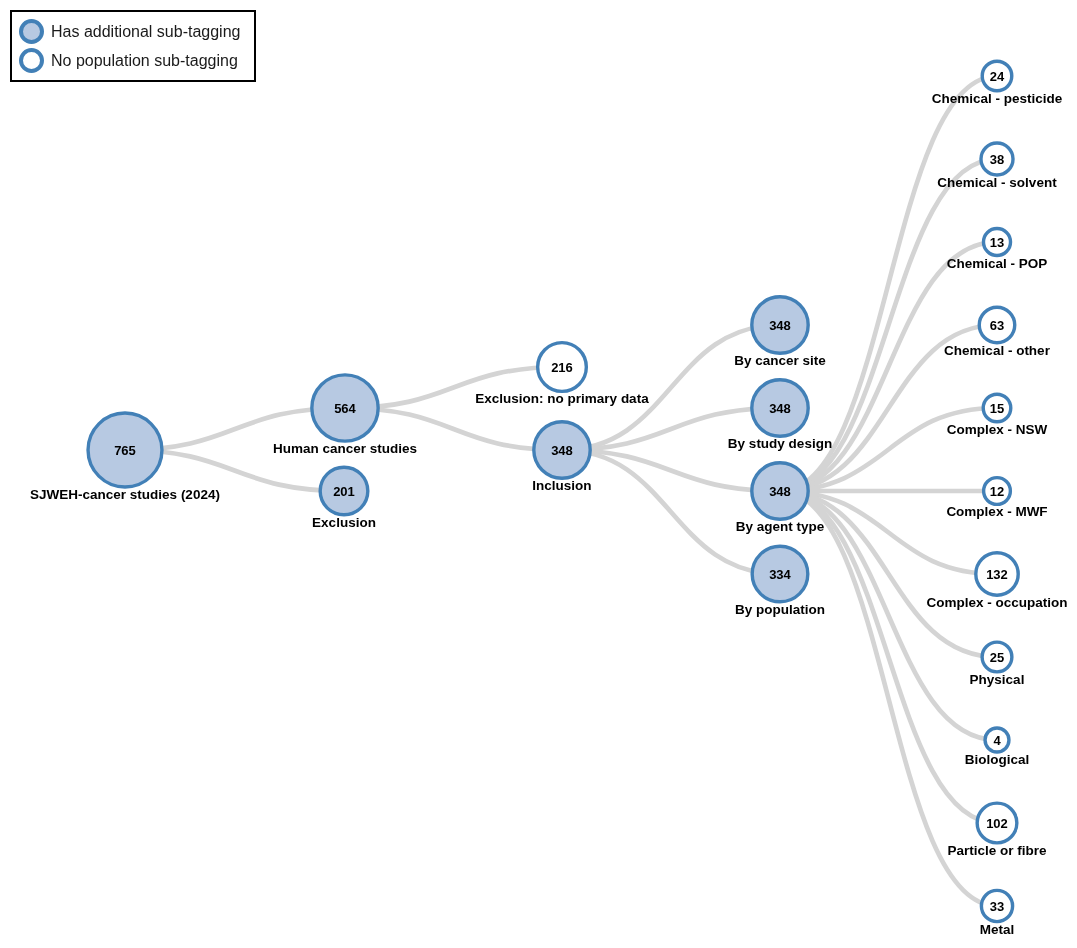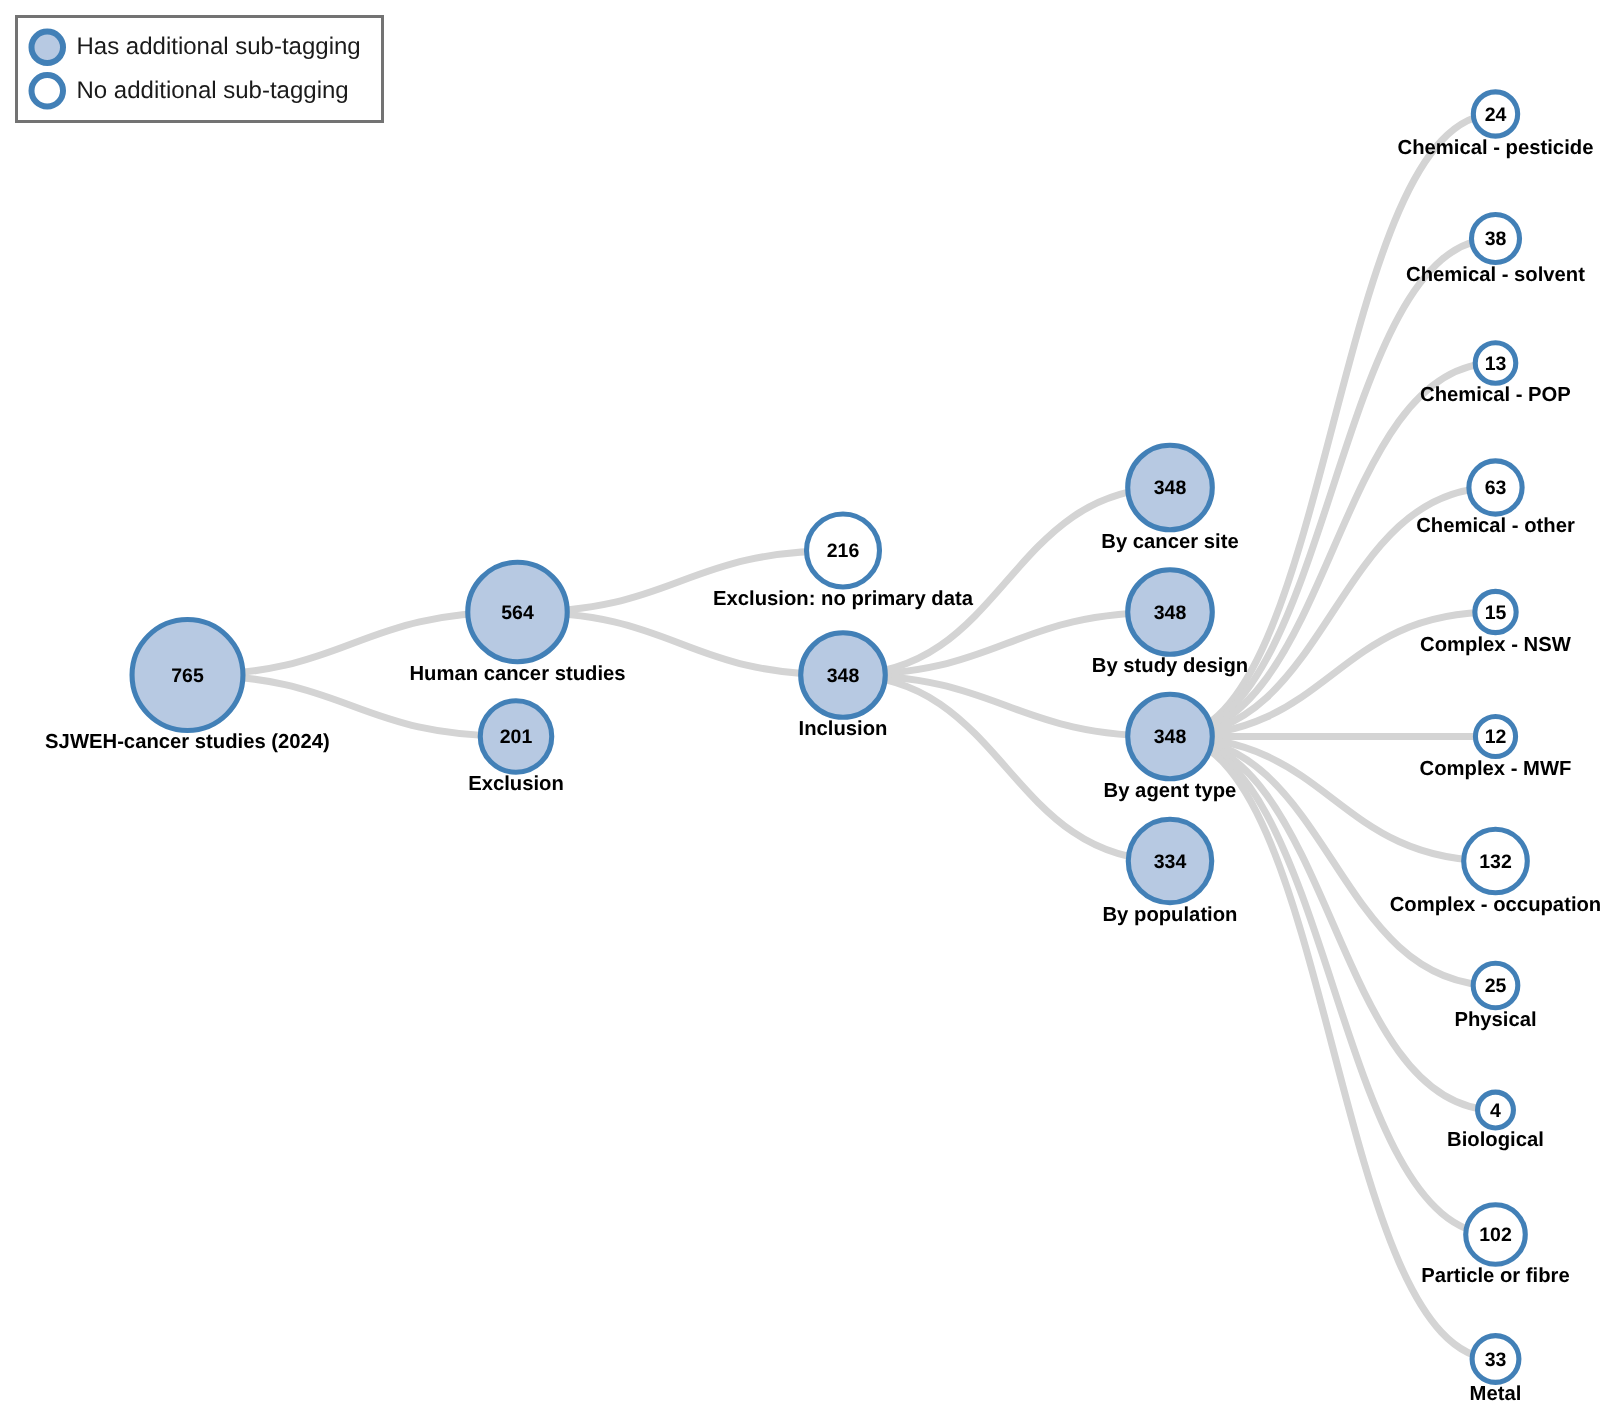--- a/index.html
+++ b/index.html
@@ -27,21 +27,21 @@
   svg .node-label {
     font-size: 13.5px;
     font-weight: bold;
     text-anchor: middle;
   }
   .legend {
     position: absolute;
     left: 10px;
     top: 10px;
     background: #ffffff;
-    border: 2px solid #737373;
+    border: 2px solid #000000;
     padding: 5px 14px 5px 7px;
   }
   .legend-row {
     display: flex;
     align-items: center;
     height: 29px;
   }
   .legend-circle {
     width: 25px;
     height: 25px;
@@ -152,17 +152,17 @@
       </g>
   </svg>
 
   <div class="legend">
     <div class="legend-row">
       <span class="legend-circle filled"></span>
       <span class="legend-label">Has additional sub-tagging</span>
     </div>
     <div class="legend-row">
       <span class="legend-circle"></span>
-      <span class="legend-label">No additional sub-tagging</span>
+      <span class="legend-label">No population sub-tagging</span>
     </div>
   </div>
 
 </div>
 
 </body></html>

